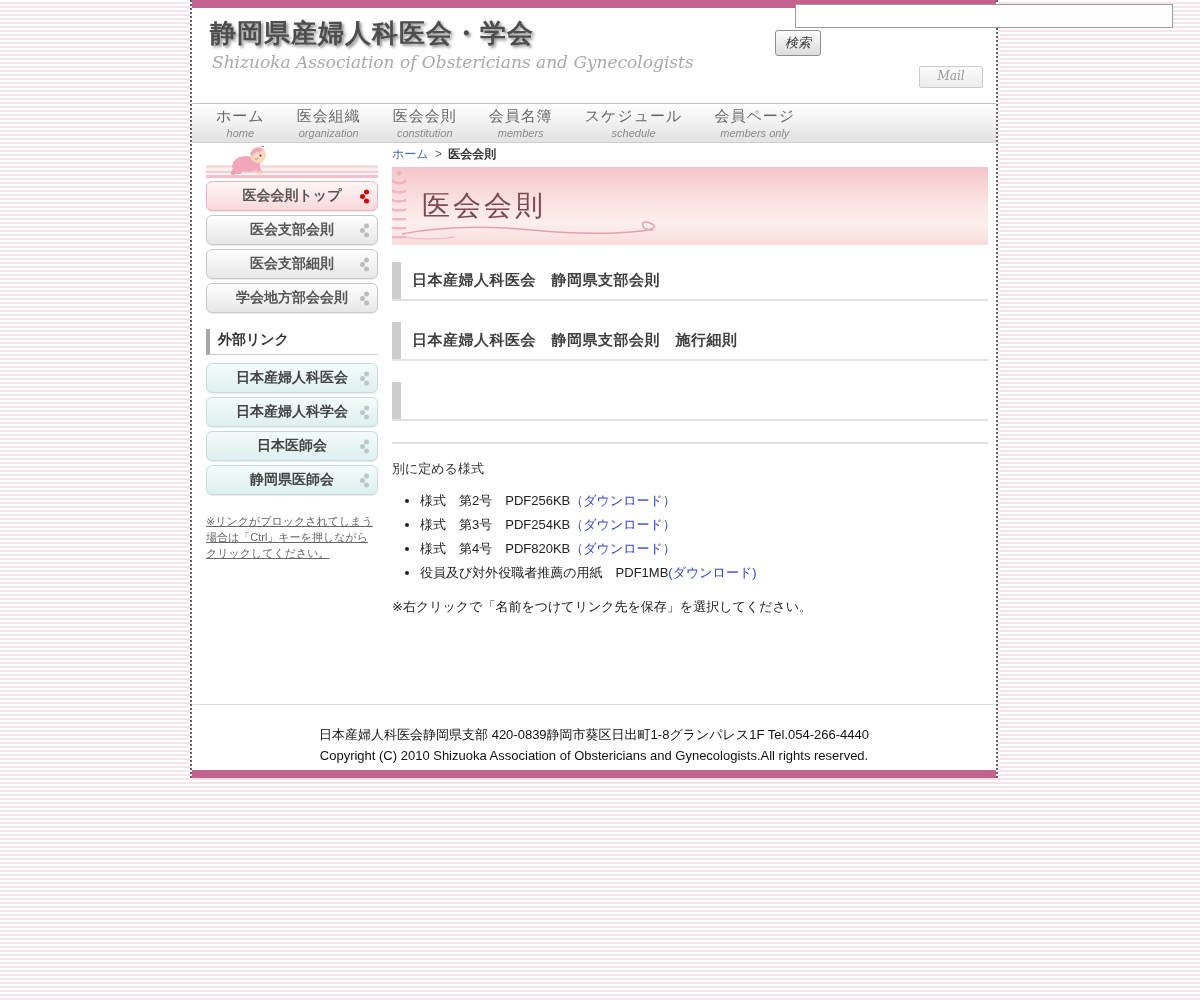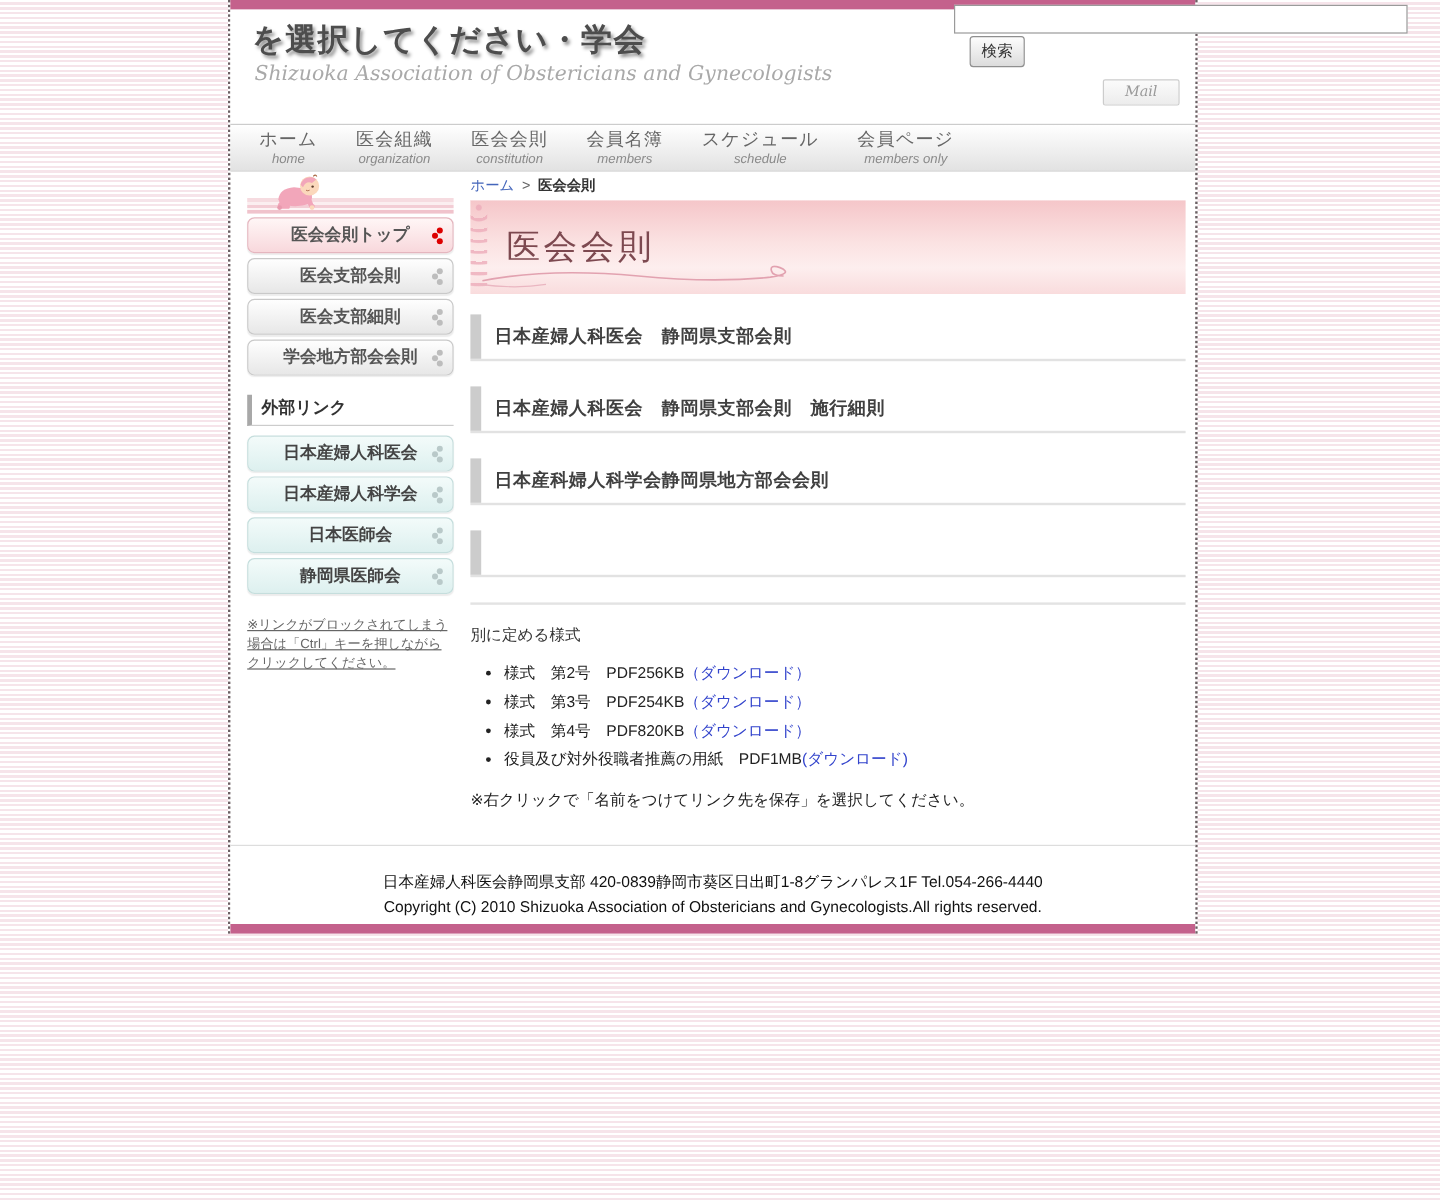--- a/index.html
+++ b/index.html
@@ -17,23 +17,23 @@
   .bottom-bar{height:8px;background:#c4618c;}
 
   
   .header{position:relative;height:95px;background:#fff;}
   .site-title{position:absolute;left:18px;top:8px;font-size:26px;font-weight:bold;color:#4d4d4d;
     letter-spacing:1px;text-shadow:2px 2px 3px rgba(0,0,0,0.45);}
   .site-subtitle{position:absolute;left:20px;top:44px;font-family:"DejaVu Serif","Liberation Serif",serif;
     font-style:italic;font-size:17px;color:#a9a9a9;}
   .search-input{position:absolute;left:603px;top:4px;width:368px;height:22px;border:1px solid #9a9a9a;
     background:#fff;z-index:5;font-size:13px;padding:0 4px;}
-  .search-btn{position:absolute;left:616px;top:30px;z-index:5;font-size:13px;color:#333;
+  .search-btn{position:absolute;left:583px;top:30px;z-index:5;font-size:13px;color:#333;
     background:linear-gradient(#fdfdfd,#dcdcdc);border:1px solid #8f8f8f;border-radius:3px;
-    padding:3px 9px;cursor:pointer;}
+    padding:3px 9px;cursor:pointer;font-style:italic;}
   .mail-btn{position:absolute;left:727px;top:66px;width:62px;height:20px;z-index:5;
     background:linear-gradient(#fbfbfb,#ececec);border:1px solid #ccc;border-radius:2px;
     color:#999;font-family:"DejaVu Serif","Liberation Serif",serif;font-style:italic;font-size:12px;
     text-align:center;line-height:18px;cursor:pointer;}
 
   
   .nav{display:flex;align-items:stretch;height:38px;padding-left:8px;
     border-top:1px solid #c0c0c0;border-bottom:1px solid #cfcfcf;
     background:linear-gradient(#ffffff,#e2e2e2);}
   .nav-item{padding:3px 16px 0;text-align:center;cursor:pointer;}
@@ -92,21 +92,21 @@
 <body>
 
 <div class="page-wrap">
   <div class="top-bar"></div>
 
   <input class="search-input" type="text" style="">
   <button class="search-btn">検索</button>
   <div class="mail-btn">Mail</div>
 
   <div class="header">
-    <div class="site-title">を選択してください・学会</div>
+    <div class="site-title">静岡県産婦人科医会・学会</div>
     <div class="site-subtitle">Shizuoka Association of Obstericians and Gynecologists</div>
   </div>
 
   <div class="nav">
     <div class="nav-item">
       <div class="nav-jp">ホーム</div>
       <div class="nav-en">home</div>
     </div>
     <div class="nav-item">
       <div class="nav-jp">医会組織</div>
@@ -238,24 +238,20 @@
       <div class="doc-heading">
         <span class="doc-bar"></span>
         <a class="doc-link">日本産婦人科医会　静岡県支部会則</a>
       </div>
       <div class="doc-heading">
         <span class="doc-bar"></span>
         <a class="doc-link">日本産婦人科医会　静岡県支部会則　施行細則</a>
       </div>
       <div class="doc-heading">
         <span class="doc-bar"></span>
-        <a class="doc-link">日本産科婦人科学会静岡県地方部会会則</a>
-      </div>
-      <div class="doc-heading">
-        <span class="doc-bar"></span>
       </div>
 
       <div class="rule"></div>
 
       <div class="forms-heading">別に定める様式</div>
 
       <ul class="forms">
         <li>
           <span>様式　第2号　PDF256KB</span><a class="dl-link">（ダウンロード）</a>
         </li>

